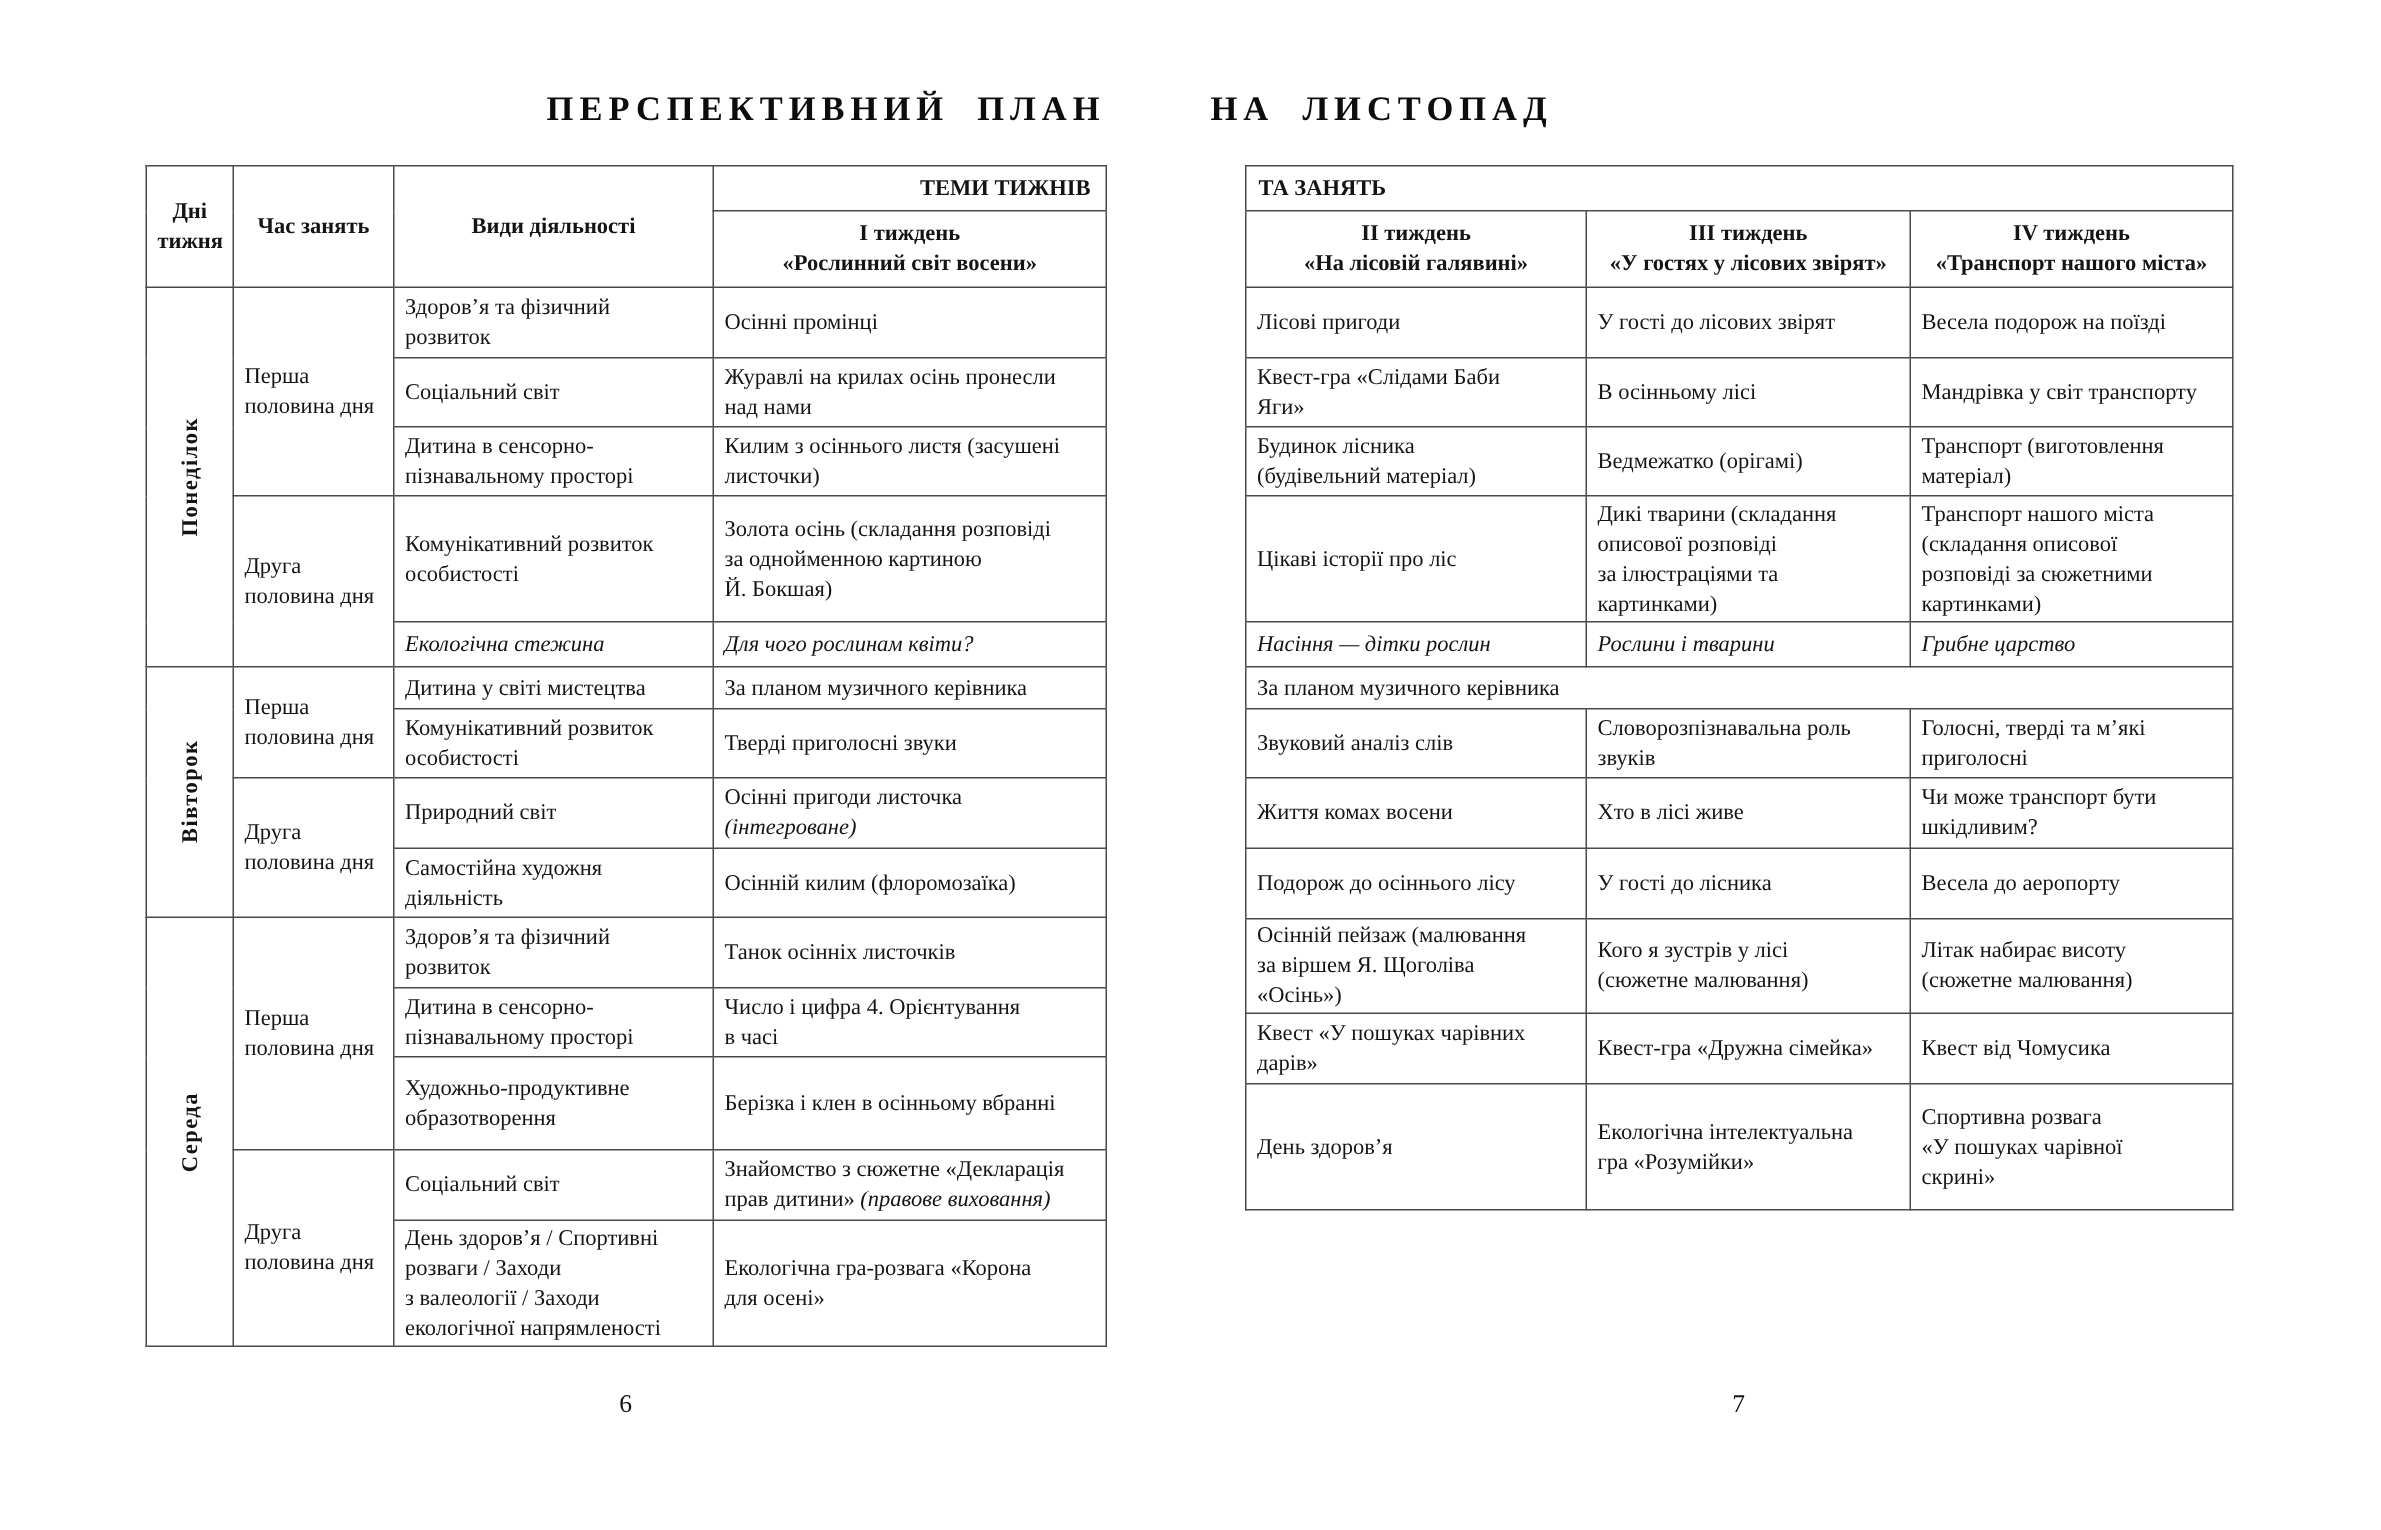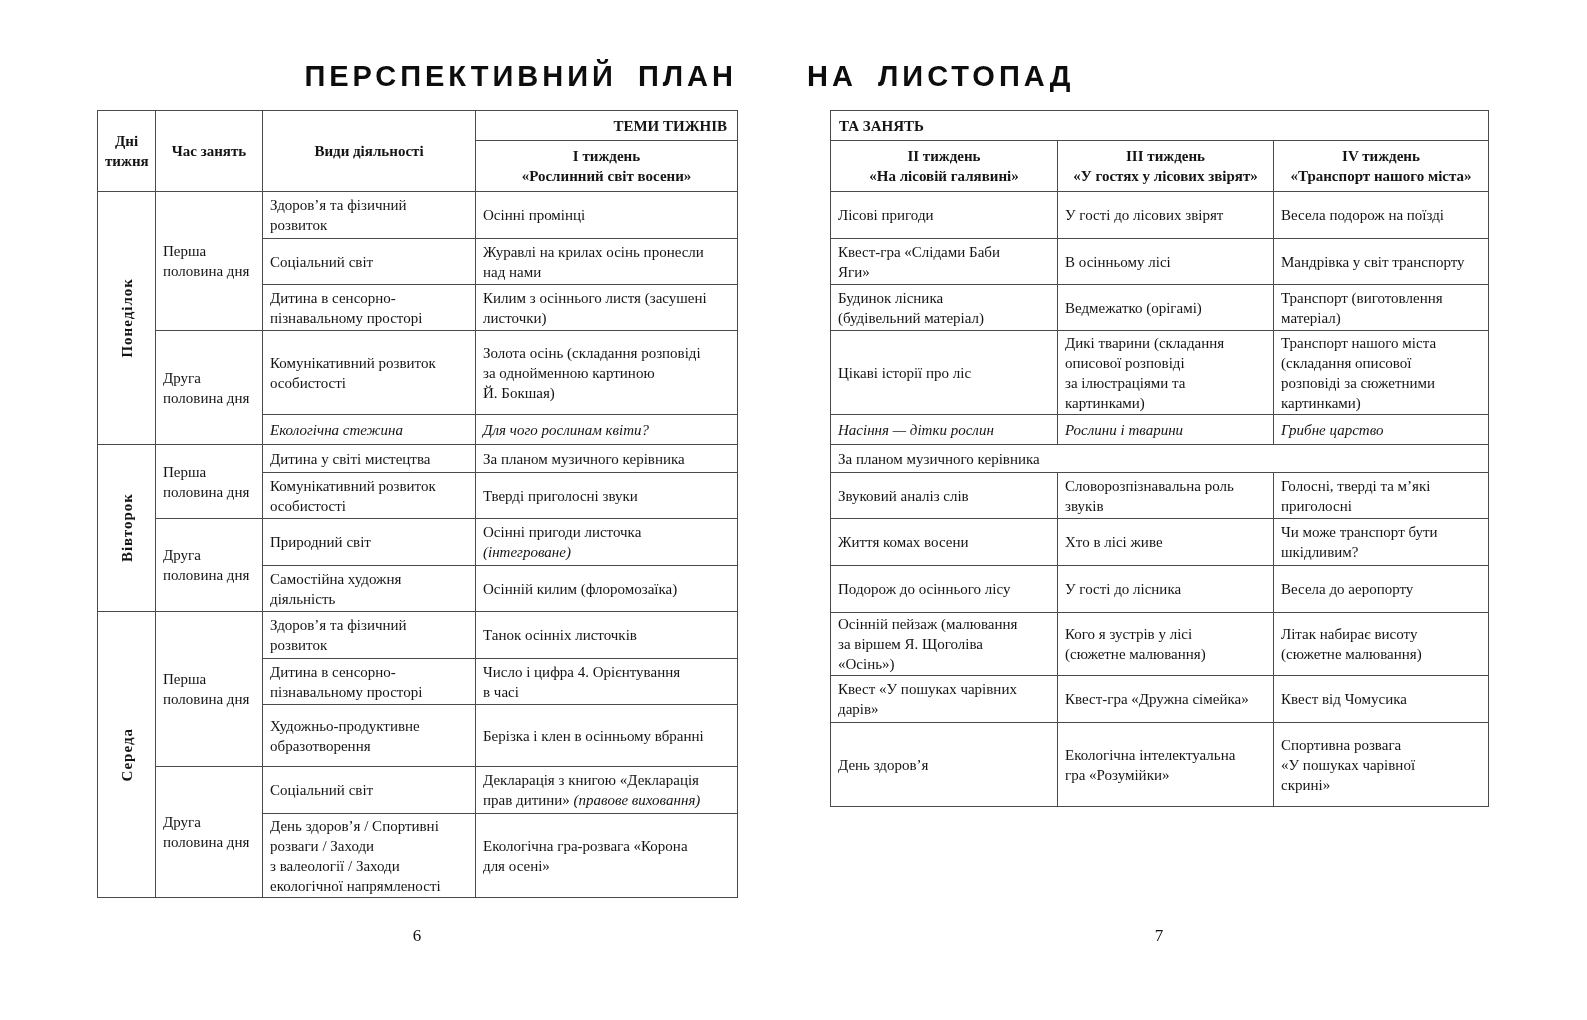--- a/index.html
+++ b/index.html
@@ -2,22 +2,22 @@
 <html><head>
 <meta charset="utf-8">
 <style>
   html,body{margin:0;padding:0;background:#e8e8e8;}
   .sheet{
     position:relative;width:1587px;height:1020px;background:#ffffff;
     font-family:"Liberation Serif",serif;color:#141414;overflow:hidden;
   }
   .title{
     position:absolute;top:60px;
-    font-family:Liberation Sans, sans-serif;font-weight:bold;
-    font-size:29px;letter-spacing:4px;word-spacing:9px;color:#0d0d0d;
+    font-family:Liberation Serif, serif;font-weight:bold;
+    font-size:23px;letter-spacing:4px;word-spacing:9px;color:#0d0d0d;
     white-space:nowrap;
   }
   .title-left{left:0;width:737px;text-align:right;}
   .title-right{left:807px;}
   table.tbl{
     position:absolute;top:110px;border-collapse:collapse;table-layout:fixed;
     font-size:15px;line-height:20px;
   }
   .tbl-left{left:97px;width:640px;}
   .tbl-right{left:830px;width:658px;}
@@ -146,21 +146,21 @@
     </tr>
     <tr class="r12">
       <td>Художньо-продуктивне
 образотворення</td>
       <td>Берізка і клен в осінньому вбранні</td>
     </tr>
     <tr class="r13">
       <td class="half-cell" rowspan="2">Друга
 половина дня</td>
       <td>Соціальний світ</td>
-      <td><span>Декларація з книгою «Декларація
+      <td><span>Знайомство з сюжетне «Декларація
 прав дитини»</span><span class="it"> (правове виховання)</span></td>
     </tr>
     <tr class="r14">
       <td>День здоров’я / Спортивні
 розваги / Заходи
 з валеології / Заходи
 екологічної напрямленості</td>
       <td>Екологічна гра-розвага «Корона
 для осені»</td>
     </tr>

